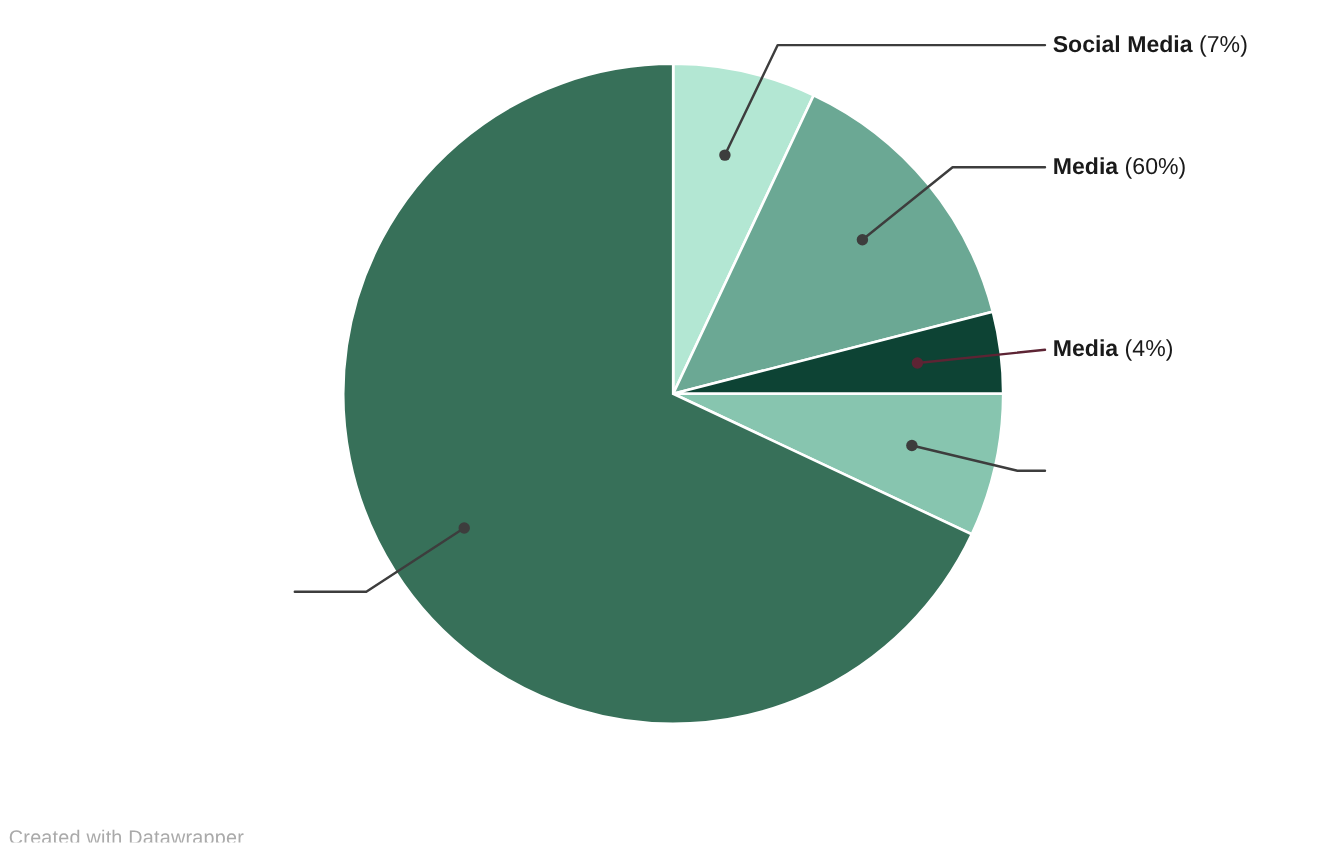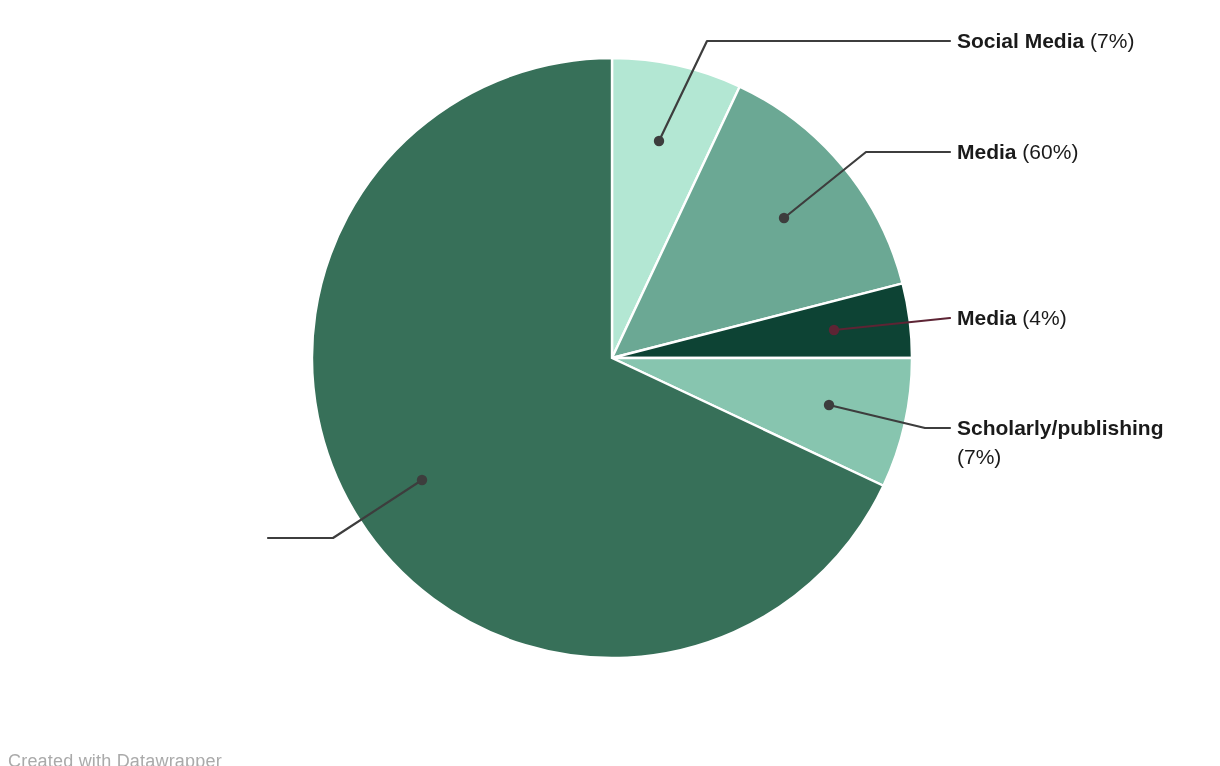--- a/index.html
+++ b/index.html
@@ -107,20 +107,17 @@
   </div>
 
   <div class="label right" style="left:957px; top:137px;">
     <span class="name">Media</span><span> </span><span class="pct">(60%)</span>
   </div>
 
   <div class="label right" style="left:957px; top:303px;">
     <span class="name">Media</span><span> </span><span class="pct">(4%)</span>
   </div>
 
-  <div class="label right wrap" style="left:957px; top:413px;">
-    <span class="name">Scholarly/publishing</span><span> </span><span class="pct">(7%)</span>
-  </div>
 
 
   <div id="footer-credit">Created with Datawrapper</div>
 
 </div>
 
 </body></html>

